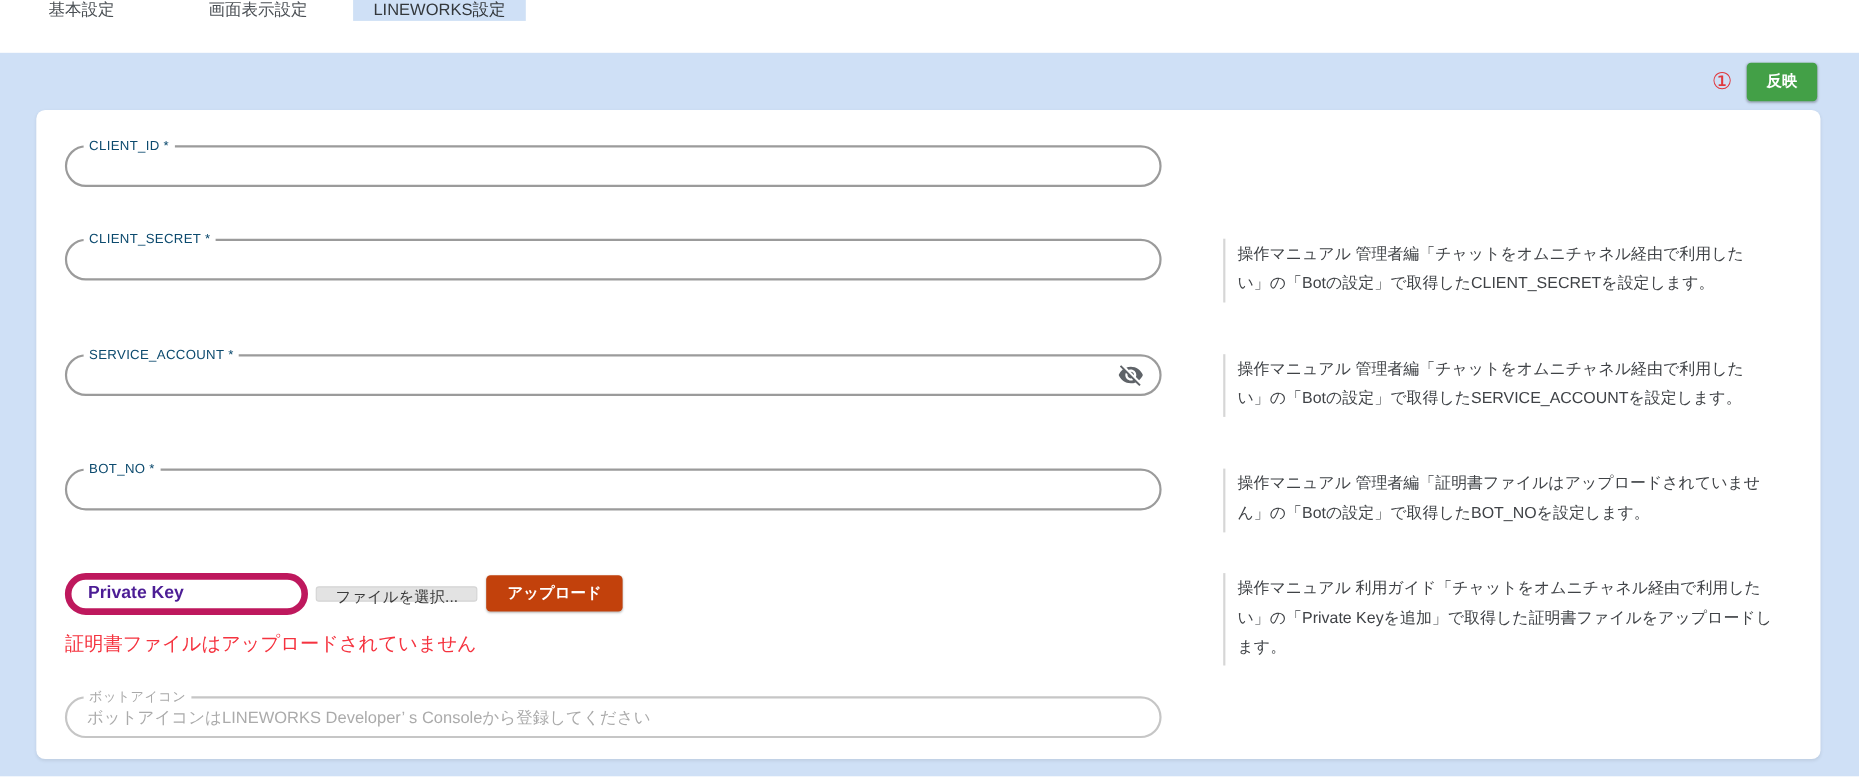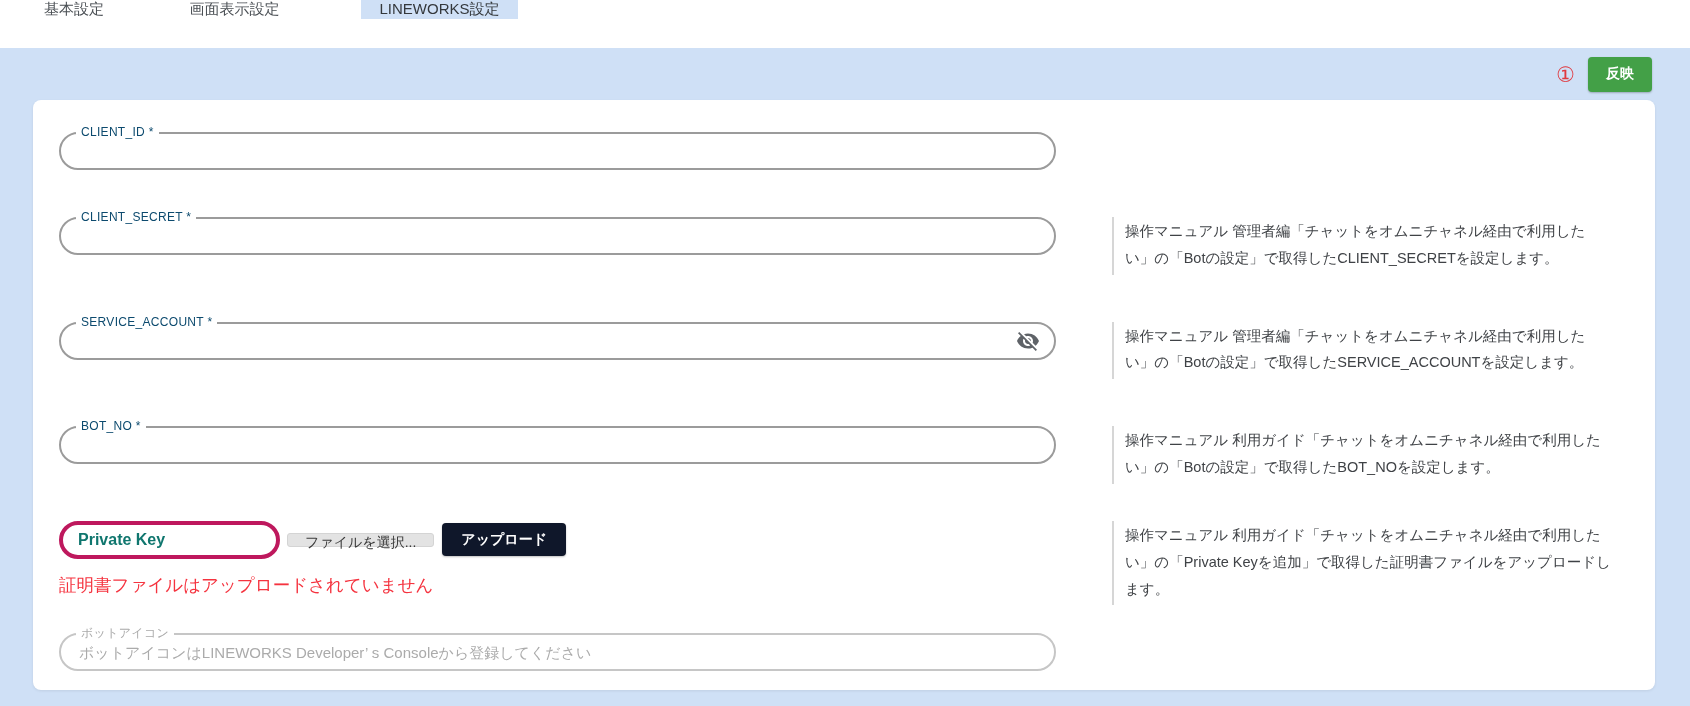--- a/index.html
+++ b/index.html
@@ -25,21 +25,20 @@
     color: #4a4f54;
     cursor: pointer;
     user-select: none;
   }
   .tab.t1 { width: 148px; }
   .tab.t2 { width: 173px; }
   .tab.t3 { width: 157px; }
   .tab.active {
     background: #cfe0f6;
     color: #34383c;
-    margin-left: 40px;
   }
 
   
   .content {
     margin-top: 3px;
     height: 658px;
     background: #cfe0f6;
   }
   .apply-row {
     height: 52px;
@@ -141,45 +140,45 @@
     line-height: 1.85;
     color: #3f4246;
   }
 
   
   .pk-field { width: 997px; }
   .pk-controls { display: flex; align-items: center; }
   .pk-pill {
     width: 221px;
     height: 38px;
-    border: 4px solid #be185d;
+    border: 6px solid #be185d;
     border-radius: 19px;
     display: flex;
     align-items: center;
     padding-left: 15px;
     font-size: 16px;
     font-weight: 600;
-    color: #0f766e;
+    color: #4c1d95;
     background: #fff;
   }
   .file-btn {
     margin-left: 7px;
     height: 14px;
     padding: 0 17px;
     background: #e3e3e3;
     border: 1px solid #d4d4d4;
     border-radius: 3px;
     font-size: 14px;
     color: #3a3a3a;
     font-family: inherit;
     cursor: pointer;
   }
   .upload-btn {
     margin-left: 8px;
-    background: #0f172a;
+    background: #c2410c;
     height: 33px;
     padding: 0 19px;
     font-size: 14px;
   }
   .pk-error {
     margin-top: 14px;
     font-size: 17.5px;
     color: #f5333f;
   }
 
@@ -242,21 +241,21 @@
       <div class="help">操作マニュアル 管理者編「チャットをオムニチャネル経由で利用したい」の「Botの設定」で取得したSERVICE_ACCOUNTを設定します。</div>
     </div>
 
     <div class="form-row tight">
       <div class="field-wrap">
         <div class="outline">
           <span class="flabel">BOT_NO *</span>
           <input type="text" value="" style="">
         </div>
       </div>
-      <div class="help">操作マニュアル 利用ガイド「チャットをオムニチャネル経由で利用したい」の「Botの設定」で取得したBOT_NOを設定します。</div>
+      <div class="help">操作マニュアル 管理者編「証明書ファイルはアップロードされていません」の「Botの設定」で取得したBOT_NOを設定します。</div>
     </div>
 
     <div class="form-row" style="margin-bottom:0;">
       <div class="pk-field">
         <div class="pk-controls">
           <div class="pk-pill">Private Key</div>
           <button class="file-btn">ファイルを選択...</button>
           <button class="btn upload-btn">アップロード</button>
         </div>
         <div class="pk-error">証明書ファイルはアップロードされていません</div>

